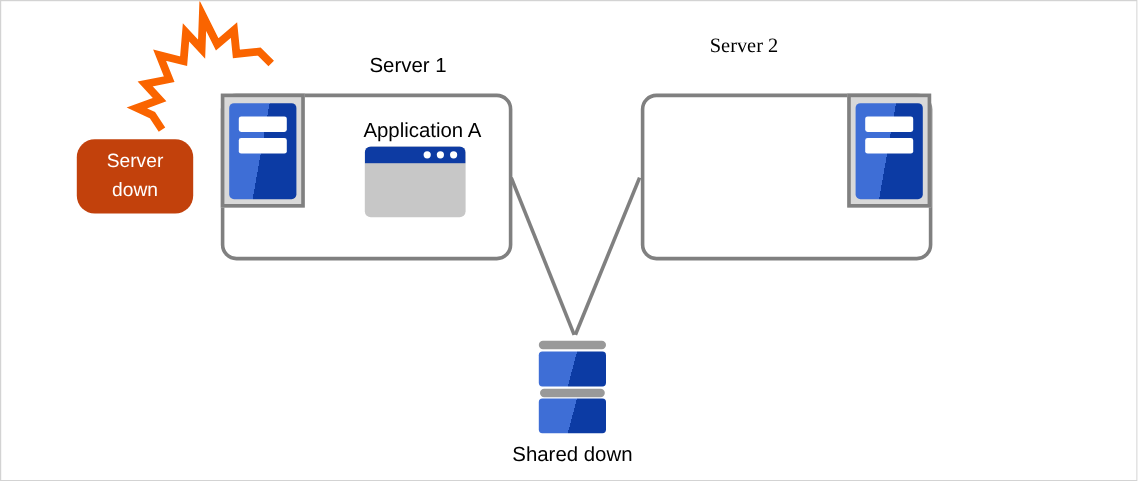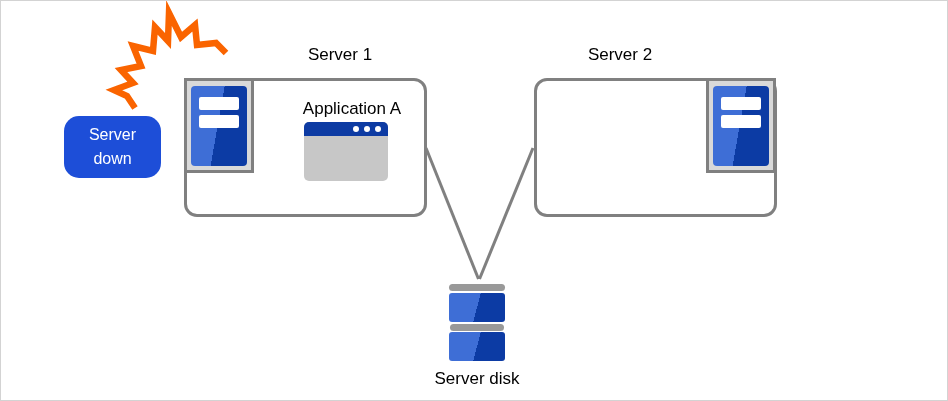--- a/index.html
+++ b/index.html
@@ -41,21 +41,21 @@
   }
   .window-dot {
     position:absolute; top:4px; width:6px; height:6px;
     background:#ffffff; border-radius:50%;
   }
   .window-dot.d1 { right:29px; }
   .window-dot.d2 { right:18px; }
   .window-dot.d3 { right:7px; }
   .badge {
     position:absolute; left:63px; top:115px; width:97px; height:62px;
-    background:#1d4ed8; border-radius:15px; z-index:4;
+    background:#c2410c; border-radius:15px; z-index:4;
     display:flex; align-items:center; justify-content:center; text-align:center;
     color:#ffffff; font-size:16px; line-height:24px; padding:0 12px;
   }
   .disk-group { position:absolute; left:448px; top:283px; width:56px; height:77px; z-index:3; }
   .disk-bar {
     position:absolute; height:7px; background:#999999; border-radius:3.5px;
   }
   .disk-bar.t1 { left:0; top:0; width:56px; }
   .disk-bar.t2 { left:1px; top:40px; width:54px; }
   .disk-platter {
@@ -90,30 +90,30 @@
   </div>
   <div class="diagram-label" style="left:251px; top:98px; width:200px;">Application A</div>
   <div class="window-icon">
     <div class="window-titlebar">
       <div class="window-dot d1"></div>
       <div class="window-dot d2"></div>
       <div class="window-dot d3"></div>
     </div>
   </div>
 
-  <div class="diagram-label" style="left:533px; top:44px; width:172px;">Server 2</div>
+  <div class="diagram-label" style="left:533px; top:27px; width:172px;font-family:Liberation Serif, serif;">Server 2</div>
   <div class="node-box" style="left:533px; top:77px;"></div>
   <div class="tower-frame" style="left:705px; top:77px;">
     <div class="tower">
       <div class="tower-bar b1"></div>
       <div class="tower-bar b2"></div>
     </div>
   </div>
 
   <div class="disk-group">
     <div class="disk-bar t1"></div>
     <div class="disk-platter p1"></div>
     <div class="disk-bar t2"></div>
     <div class="disk-platter p2"></div>
   </div>
-  <div class="diagram-label" style="left:406px; top:368px; width:140px;">Server disk</div>
+  <div class="diagram-label" style="left:406px; top:368px; width:140px;">Shared down</div>
 
 </div>
 
 </body></html>

